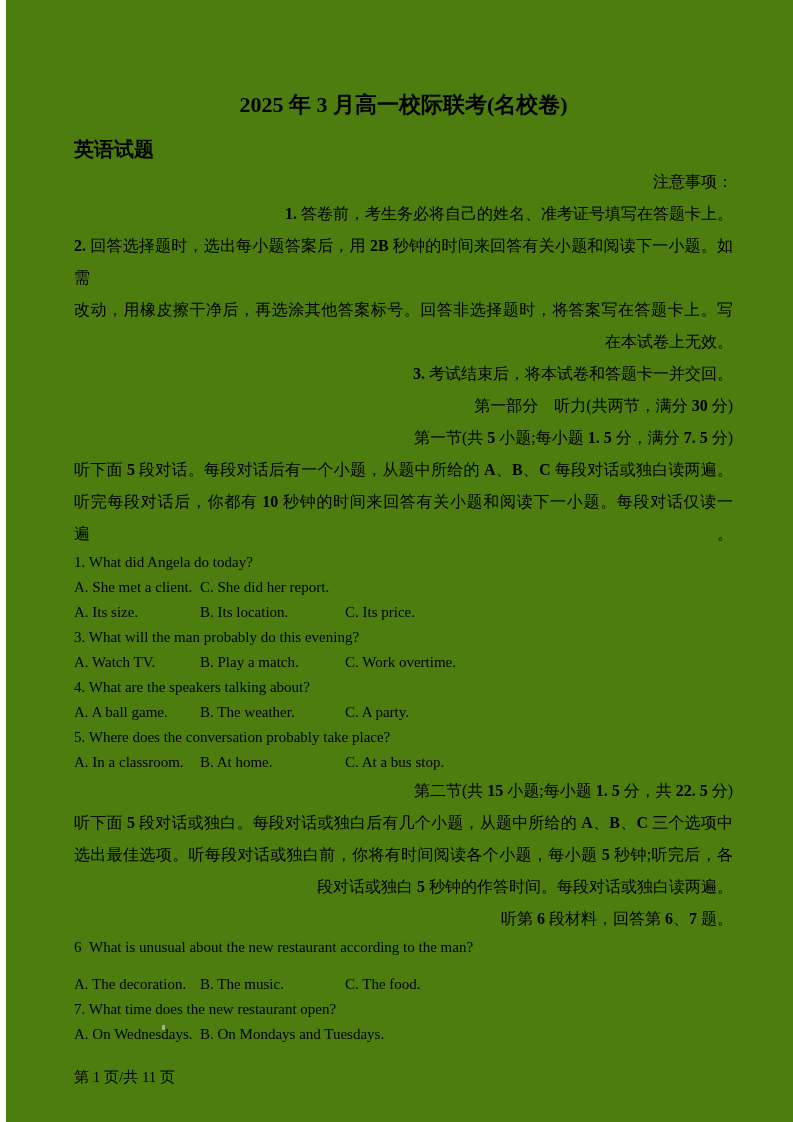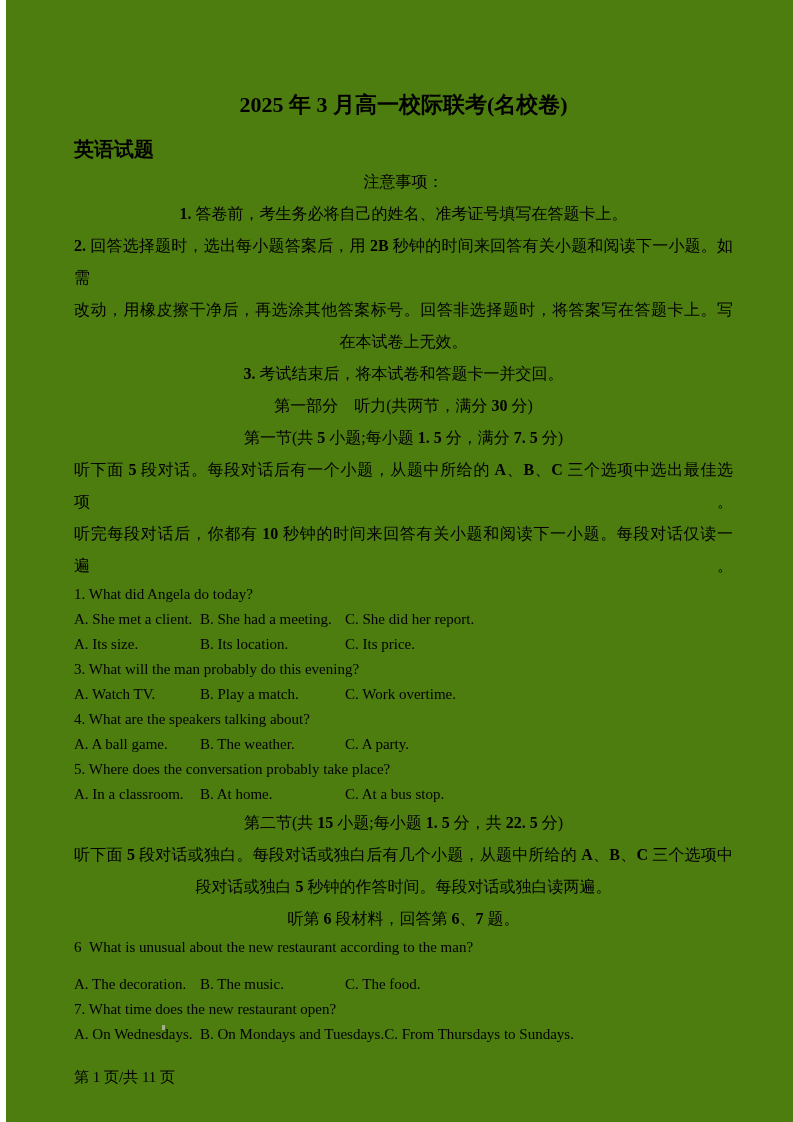--- a/index.html
+++ b/index.html
@@ -28,21 +28,21 @@
   .subtitle {
     font-size: 20px;
     line-height: 34px;
     font-weight: bold;
     text-align: left;
     margin-top: 10px;
   }
   .cn {
     font-size: 16px;
     line-height: 32px;
-    text-align: center;
+    text-align: right;
   }
   .just {
     text-align: justify;
     text-align-last: justify;
   }
   .b { font-weight: bold; }
   .en {
     font-size: 15px;
     line-height: 25px;
     white-space: pre-wrap;
@@ -77,27 +77,26 @@
 
   <div class="cn">注意事项：</div>
   <div class="cn"><span class="b">1. </span><span>答卷前，考生务必将自己的姓名、准考证号填写在答题卡上。</span></div>
   <div class="cn just"><span class="b">2. </span><span>回答选择题时，选出每小题答案后，用 </span><span class="b">2B</span><span> 秒钟的时间来回答有关小题和阅读下一小题。如需</span></div>
   <div class="cn just"><span>改动，用橡皮擦干净后，再选涂其他答案标号。回答非选择题时，将答案写在答题卡上。写</span></div>
   <div class="cn"><span>在本试卷上无效。</span></div>
   <div class="cn"><span class="b">3. </span><span>考试结束后，将本试卷和答题卡一并交回。</span></div>
 
   <div class="cn"><span>第一部分　听力(共两节，满分 </span><span class="b">30</span><span> 分)</span></div>
   <div class="cn"><span>第一节(共 </span><span class="b">5</span><span> 小题;每小题 </span><span class="b">1. 5</span><span> 分，满分 </span><span class="b">7. 5</span><span> 分)</span></div>
-  <div class="cn just"><span>听下面 </span><span class="b">5</span><span> 段对话。每段对话后有一个小题，从题中所给的 </span><span class="b">A</span><span>、</span><span class="b">B</span><span>、</span><span class="b">C</span><span> 三个选项中选出最佳选项。</span></div>
+  <div class="cn just"><span>听下面 </span><span class="b">5</span><span> 段对话。每段对话后有一个小题，从题中所给的 </span><span class="b">A</span><span>、</span><span class="b">B</span><span>、</span><span class="b">C</span><span> 每段对话或独白读两遍。</span></div>
   <div class="cn just"><span>听完每段对话后，你都有 </span><span class="b">10</span><span> 秒钟的时间来回答有关小题和阅读下一小题。每段对话仅读一遍。</span></div>
 
   <div class="en">1. What did Angela do today?</div>
   <div class="en opts">
     <span class="opt oa">A. She met a client.</span>
-    <span class="opt ob">B. She had a meeting.</span>
     <span class="opt oc">C. She did her report.</span>
   </div>
 
   <div class="en opts">
     <span class="opt oa">A. Its size.</span>
     <span class="opt ob">B. Its location.</span>
     <span class="opt oc">C. Its price.</span>
   </div>
 
   <div class="en">3. What will the man probably do this evening?</div>
@@ -116,33 +115,33 @@
 
   <div class="en">5. Where does the conversation probably take place?</div>
   <div class="en opts">
     <span class="opt oa">A. In a classroom.</span>
     <span class="opt ob">B. At home.</span>
     <span class="opt oc">C. At a bus stop.</span>
   </div>
 
   <div class="cn"><span>第二节(共 </span><span class="b">15</span><span> 小题;每小题 </span><span class="b">1. 5</span><span> 分，共 </span><span class="b">22. 5</span><span> 分)</span></div>
   <div class="cn just"><span>听下面 </span><span class="b">5</span><span> 段对话或独白。每段对话或独白后有几个小题，从题中所给的 </span><span class="b">A</span><span>、</span><span class="b">B</span><span>、</span><span class="b">C</span><span> 三个选项中</span></div>
+  <div class="cn just"><span>选出最佳选项。听每段对话或独白前，你将有时间阅读各个小题，每小题 </span><span class="b">5</span><span> 秒钟;听完后，各</span></div>
   <div class="cn"><span>段对话或独白 </span><span class="b">5</span><span> 秒钟的作答时间。每段对话或独白读两遍。</span></div>
   <div class="cn"><span>听第 </span><span class="b">6</span><span> 段材料，回答第 </span><span class="b">6</span><span>、</span><span class="b">7</span><span> 题。</span></div>
 
   <div class="en">6&nbsp;&nbsp;What is unusual about the new restaurant according to the man?</div>
   <div class="en opts gap-before">
     <span class="opt oa">A. The decoration.</span>
     <span class="opt ob">B. The music.</span>
     <span class="opt oc">C. The food.</span>
   </div>
 
   <div class="en">7. What time does the new restaurant open?</div>
   <div class="en opts">
     <span class="opt oa">A. On Wednesdays.</span>
     <span class="opt ob">B. On Mondays and Tuesdays.</span>
-    <span class="opt oc">C. From Thursdays to Sundays.</span>
   </div>
 
   <div class="footer">第 1 页/共 11 页</div>
 
   <div class="artifact"></div>
 </div>
 
 </body></html>

